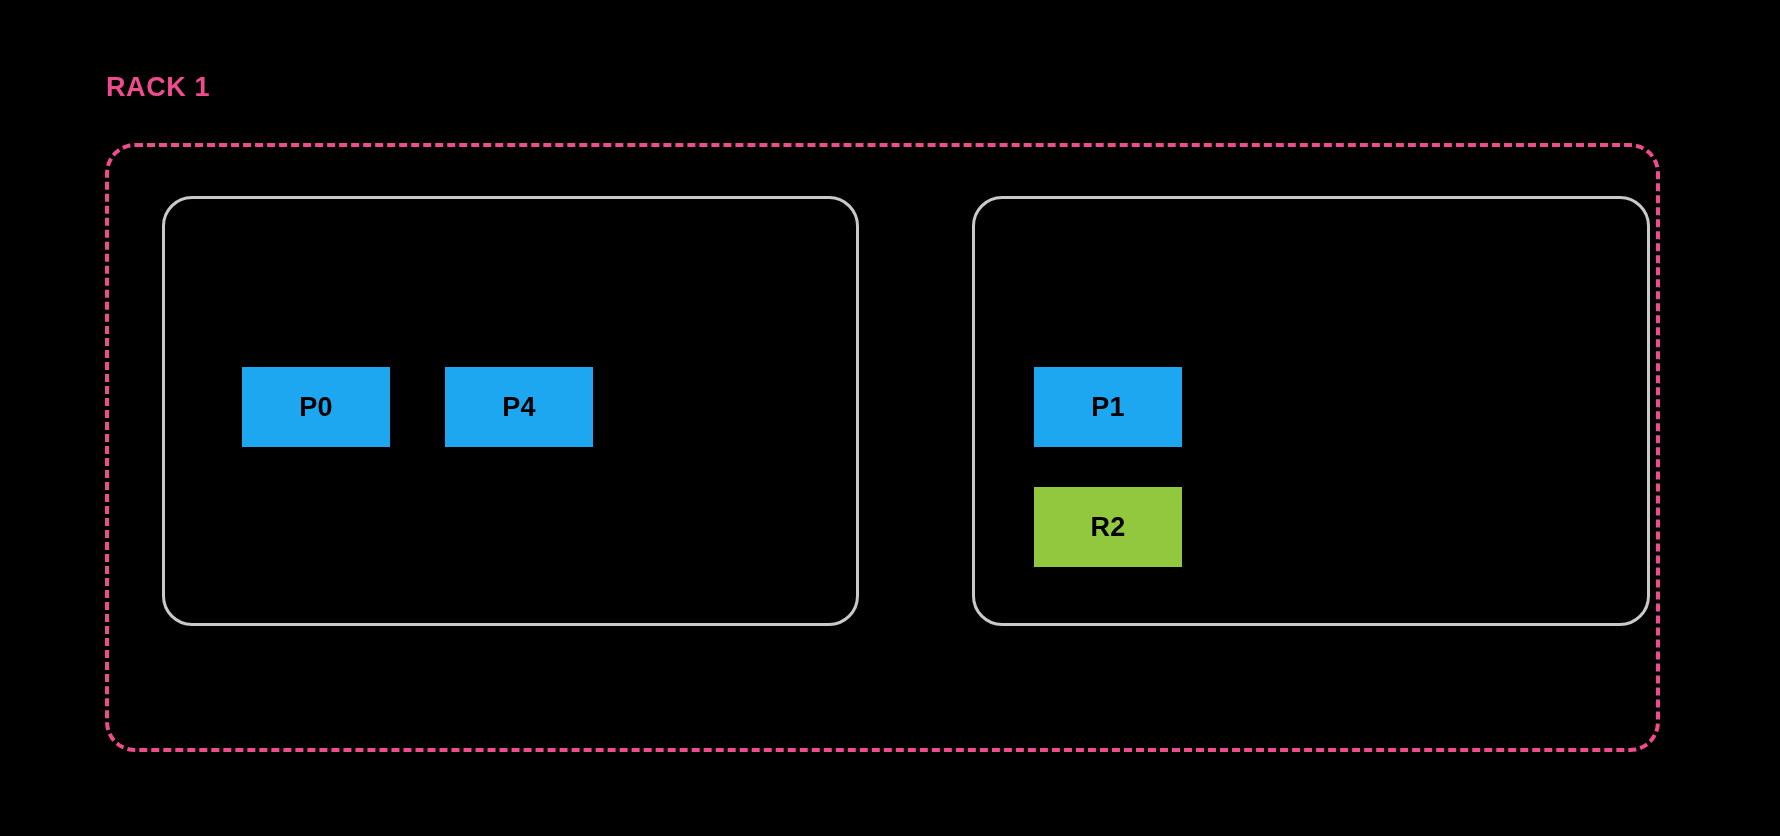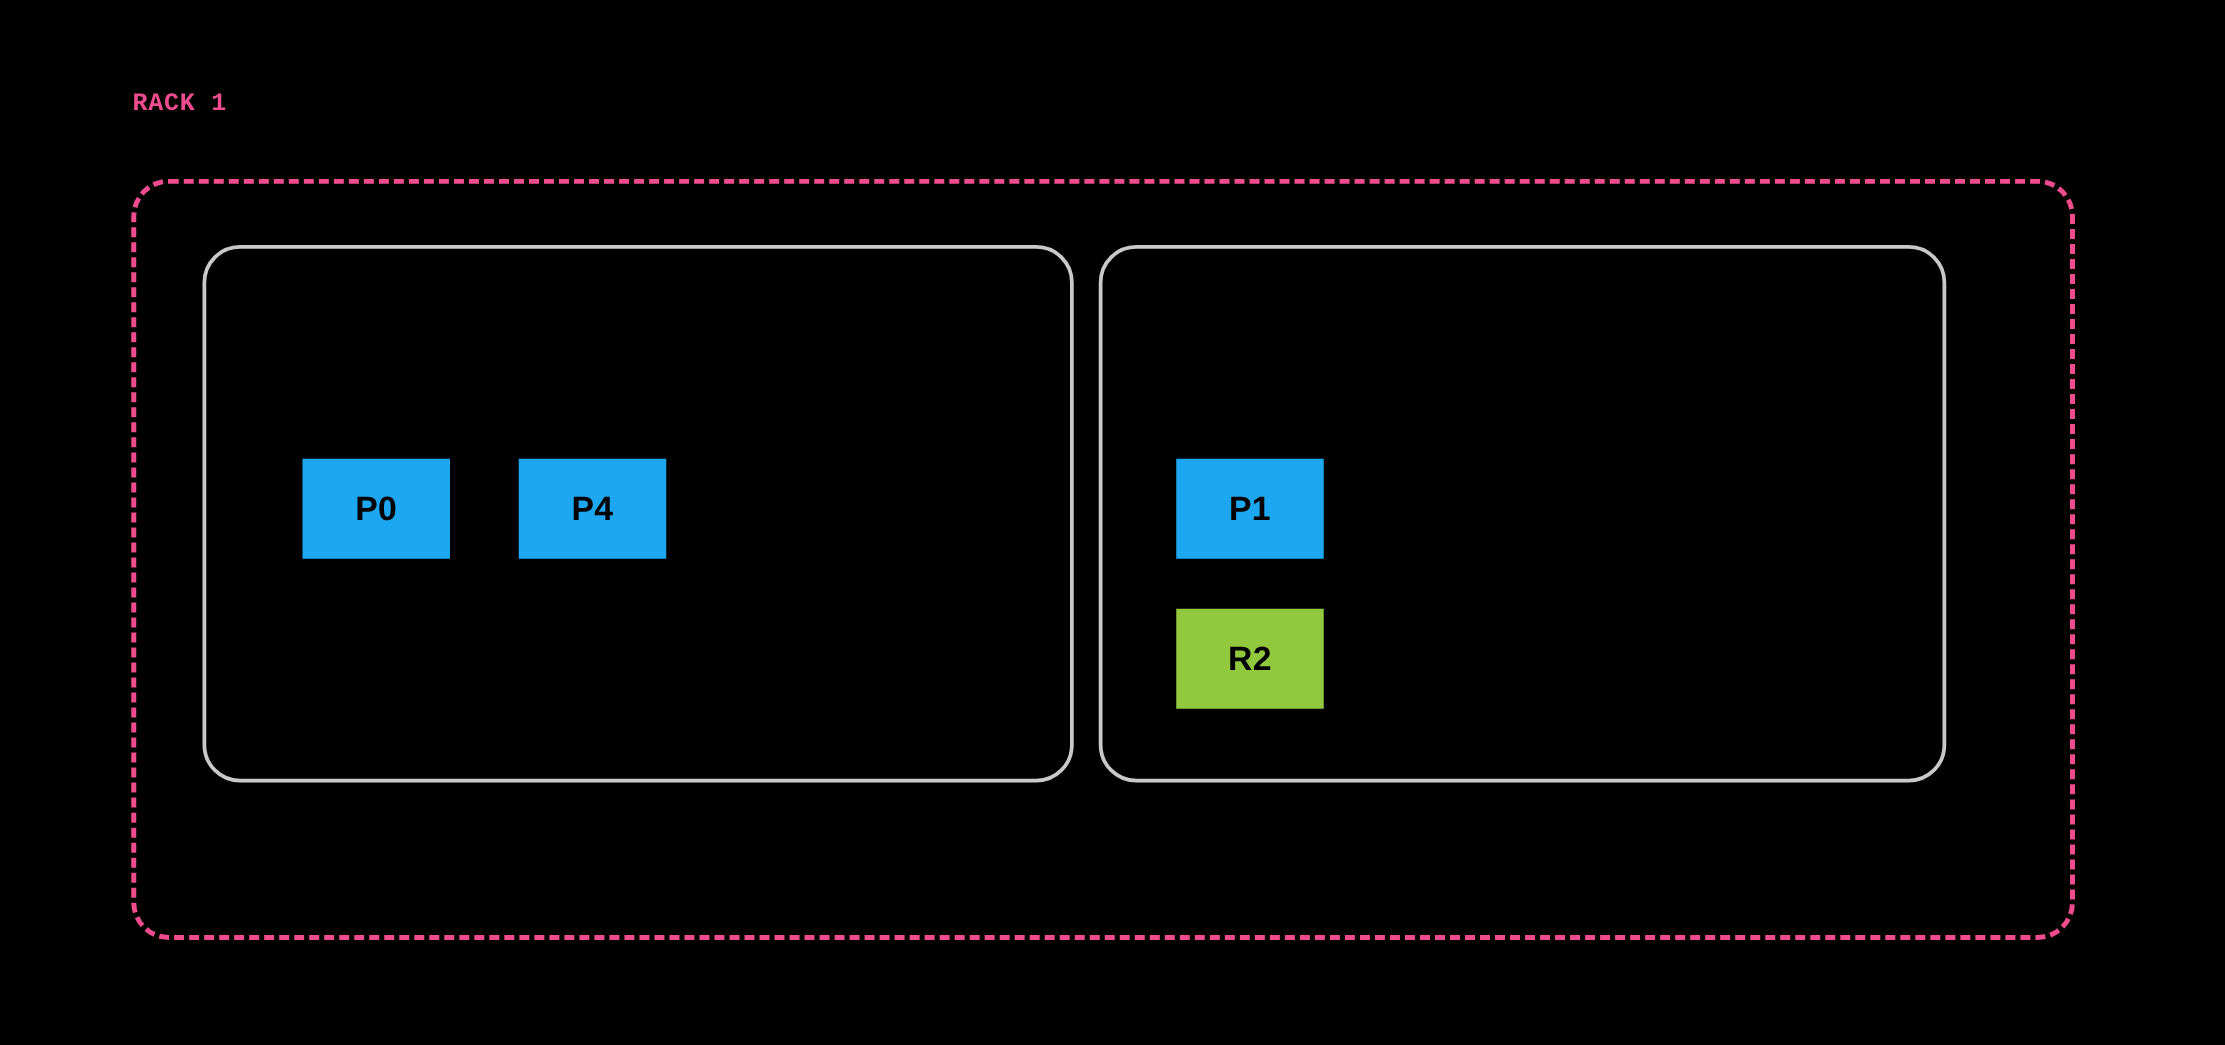--- a/index.html
+++ b/index.html
@@ -21,27 +21,26 @@
     width: 1780px;
     height: 836px;
     background: #000000;
   }
 
   
   .rack-label {
     position: absolute;
     left: 106px;
     top: 74px;
-    font-size: 20px;
+    font-size: 27px;
     font-weight: bold;
     letter-spacing: 0.6px;
     color: #EF4C8E;
     white-space: nowrap;
     line-height: 1;
-    font-family: Liberation Mono, monospace;
   }
 
   
   .rack-boundary {
     position: absolute;
     left: 105px;
     top: 143px;
     width: 1555px;
     height: 609px;
     box-sizing: border-box;
@@ -54,37 +53,37 @@
   .node-box {
     position: absolute;
     box-sizing: border-box;
     border: 3px solid #C9C9C9;
     border-radius: 30px;
     background: transparent;
     top: 196px;
     height: 430px;
   }
   .node-box.node-left  { left: 162px;  width: 697px; }
-  .node-box.node-right { left: 879px;  width: 678px; }
+  .node-box.node-right { left: 972px;  width: 678px; }
 
   
   .cell-row {
     position: absolute;
     display: flex;
     flex-direction: row;
     align-items: flex-start;
   }
   .node-left  .cell-row { left: 77px; }
   .node-right .cell-row { left: 59px; }
   .cell-row.row-primary { top: 168px; }
   .cell-row.row-replica { top: 288px; }
 
   
   .cell {
-    width: 118px;
+    width: 148px;
     height: 80px;
     margin-right: 55px;
     display: flex;
     align-items: center;
     justify-content: center;
     font-size: 27px;
     font-weight: bold;
     color: #000000;
     letter-spacing: 0.3px;
     line-height: 1;

